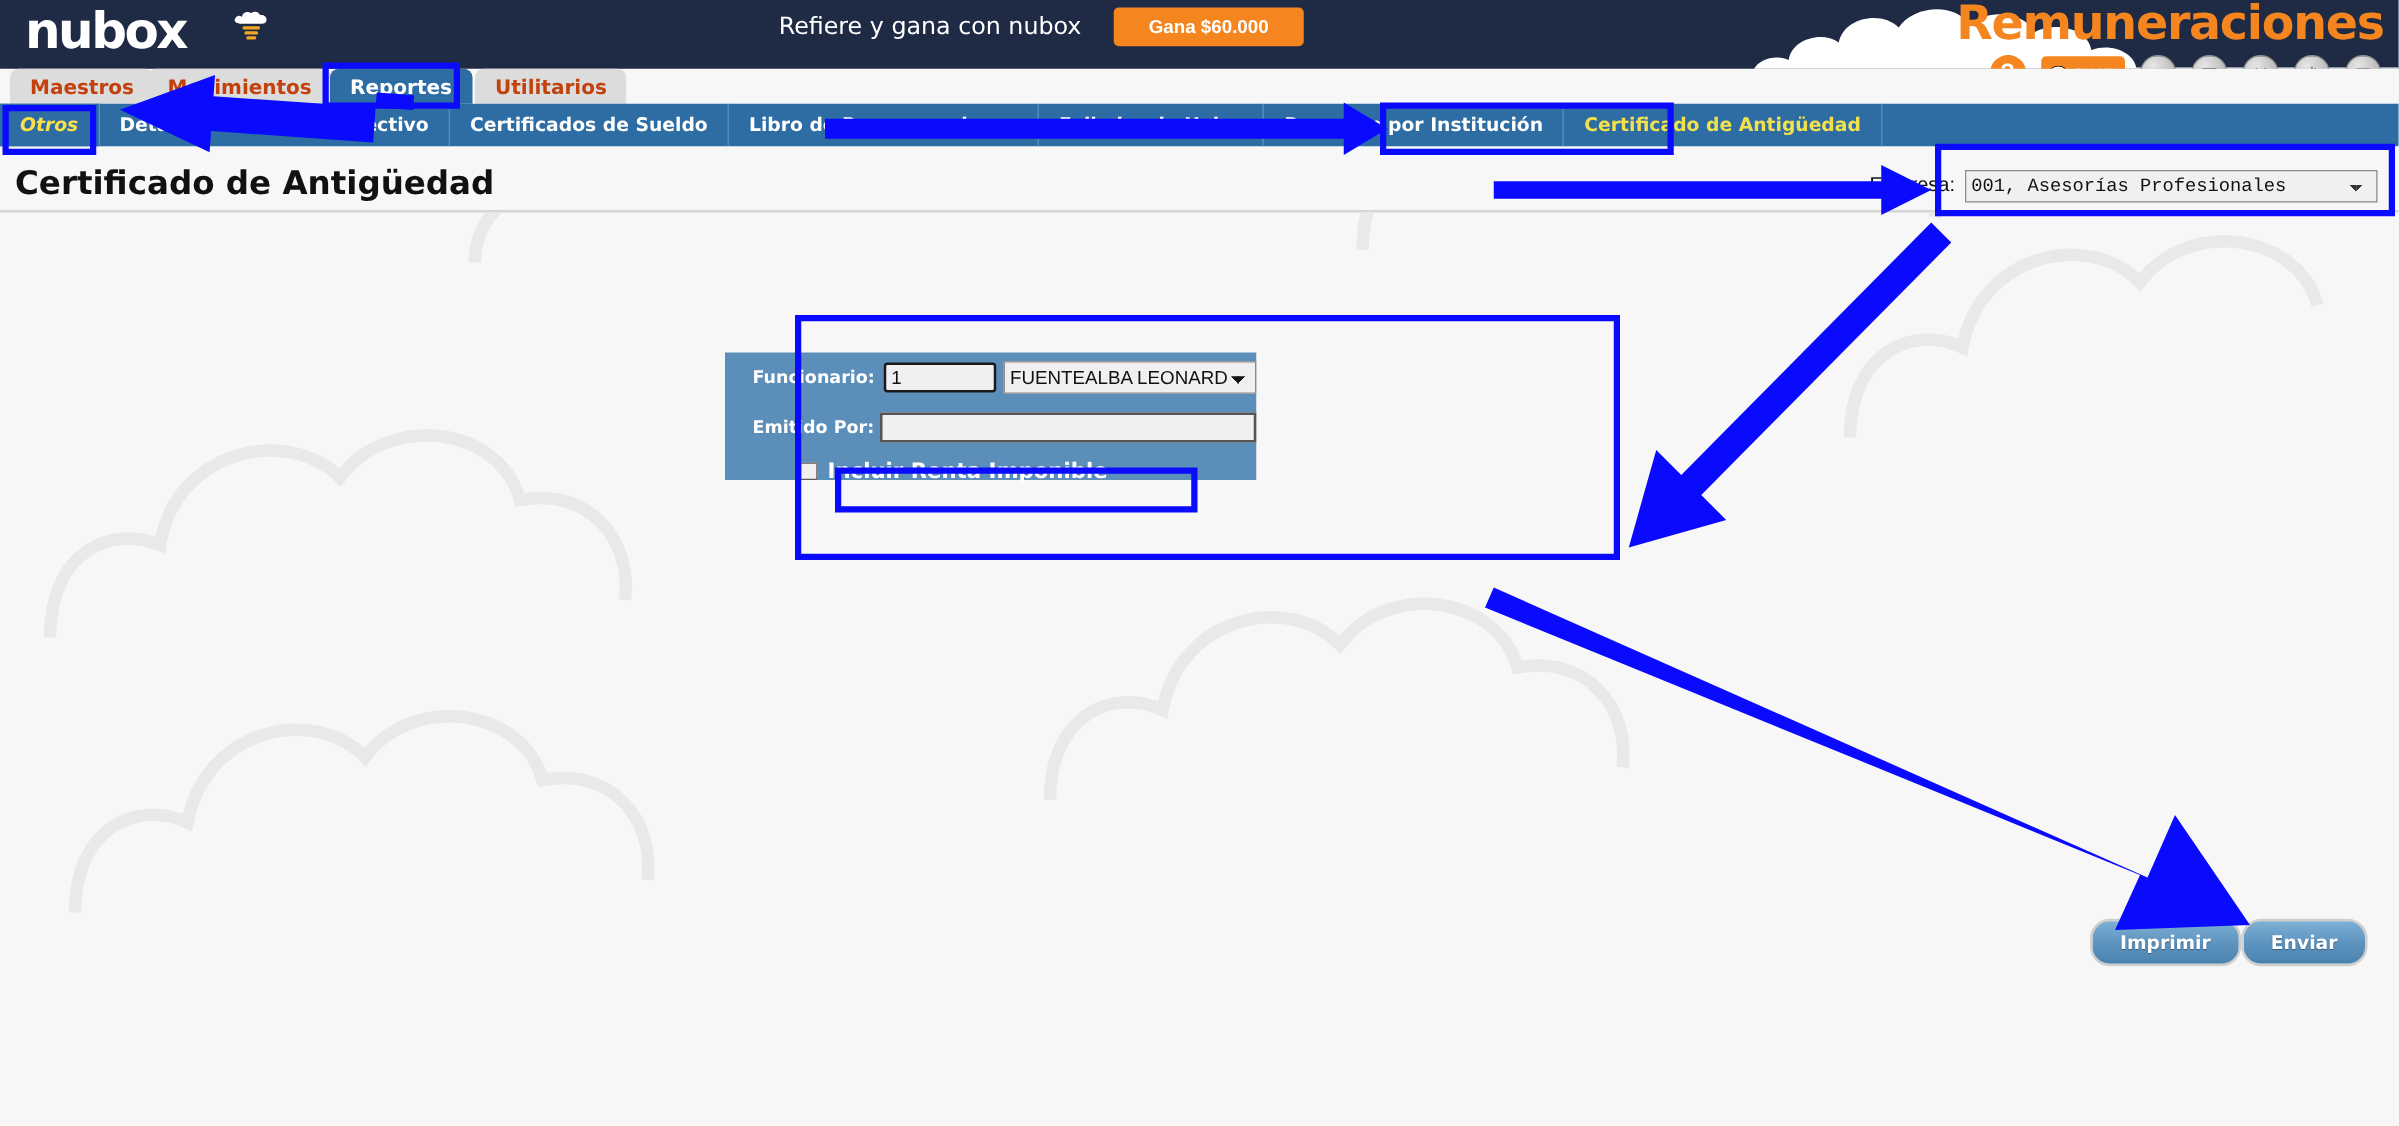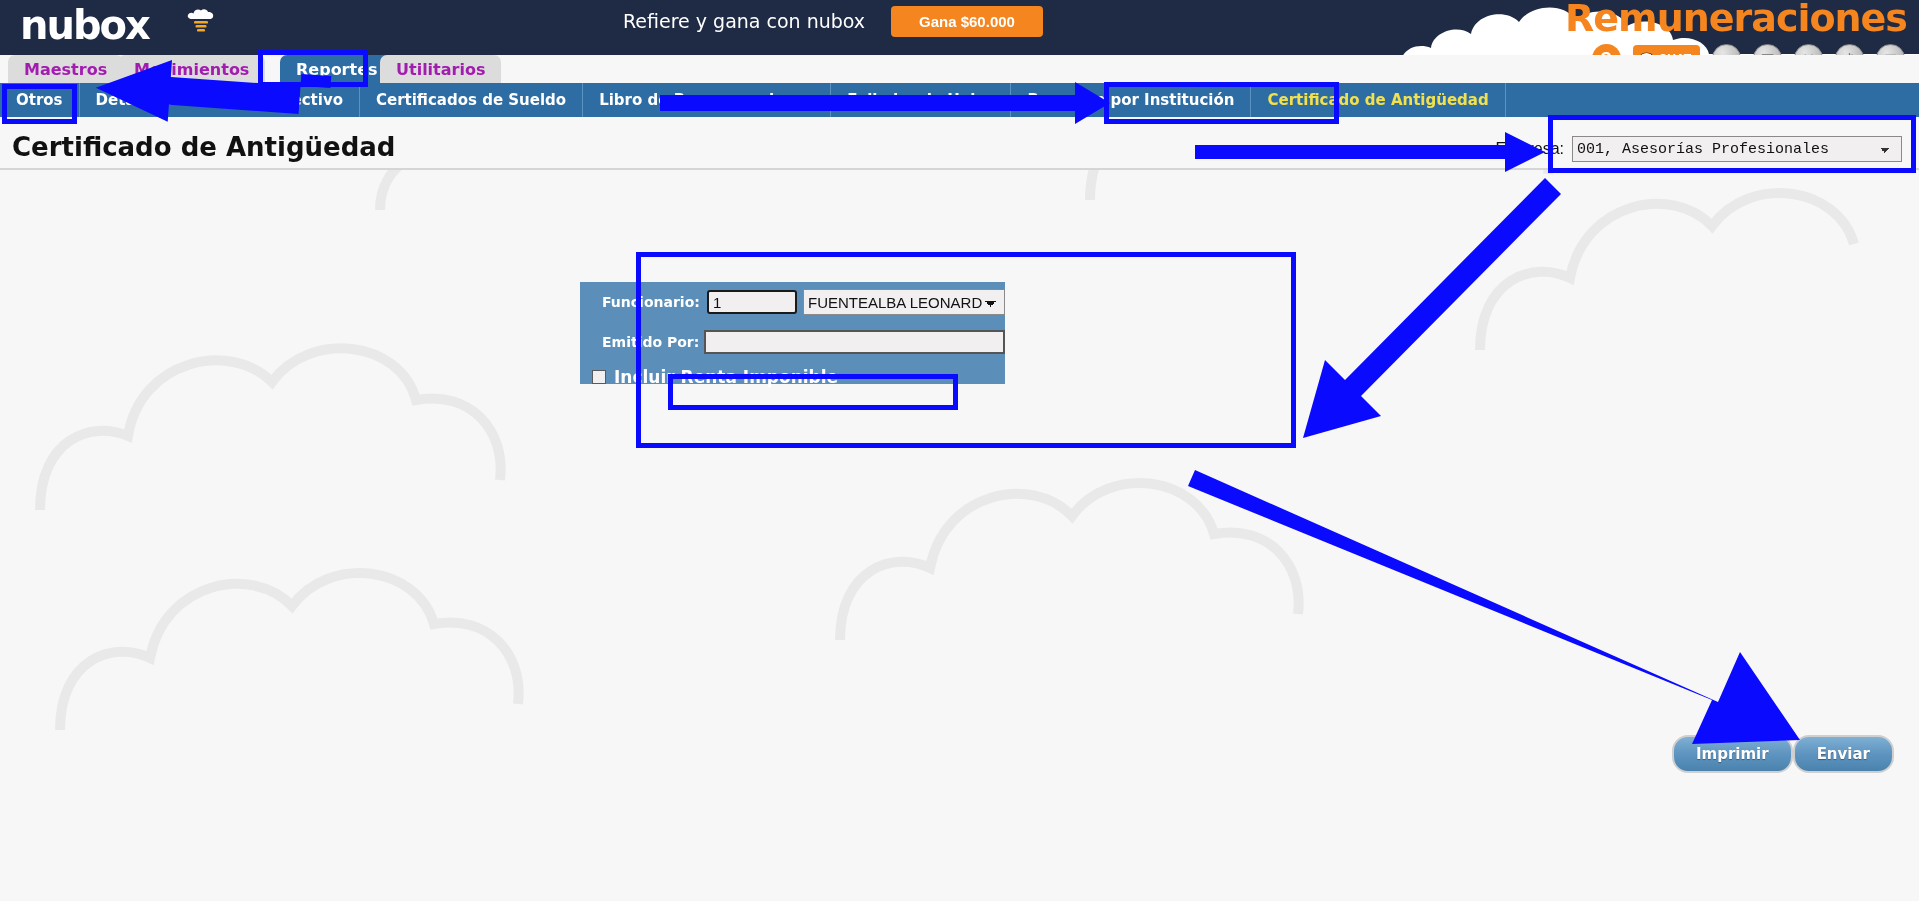--- a/index.html
+++ b/index.html
@@ -76,36 +76,36 @@
     position: absolute; left: 0; top: 55px; width: 1919px; height: 28px;
   }
   .mtab {
     position: absolute; top: 0; height: 28px;
     display: flex; align-items: center; justify-content: center;
     padding: 0 16px;
     font-size: 16px; font-weight: bold; cursor: pointer;
     border-radius: 7px 7px 0 0;
     font-family: "DejaVu Sans", sans-serif;
   }
-  .mtab.inactive { background: #dcdcdc; color: #a21caf; transform: skewX(-0deg); }
+  .mtab.inactive { background: #dcdcdc; color: #c2410c; transform: skewX(-0deg); }
   .mtab.active { background: #2e6da4; color: #ffffff; }
 
   
   .subnav {
     position: absolute; left: 0; top: 83px; width: 1919px; height: 34px;
     background: #2e6da4;
     display: flex; align-items: stretch;
   }
   .subtab {
     display: flex; align-items: center; padding: 0 16px;
     color: #ffffff; font-size: 15px; font-weight: bold; cursor: pointer;
     white-space: nowrap; font-family: "DejaVu Sans", sans-serif;
     border-right: 1px solid #5b92c0;
   }
-  .subtab.first { background: #2e6da4; color: #ffffff; }
+  .subtab.first { background: #2e6da4; color: #fde047; font-style: italic; }
   .subtab.active-yellow { color: #f2e14c; }
 
   
   .page-title {
     position: absolute; left: 12px; top: 132px;
     font-size: 26px; font-weight: bold; color: #111;
     font-family: "DejaVu Sans", sans-serif;
   }
   .empresa-row {
     position: absolute; right: 10px; top: 136px;
@@ -158,21 +158,21 @@
     font-family: "Liberation Sans", sans-serif;
     -webkit-appearance: none; appearance: none;
     padding: 0 20px 0 4px;
     background-image: linear-gradient(45deg, transparent 50%, #111 50%), linear-gradient(135deg, #111 50%, transparent 50%);
     background-position: calc(100% - 13px) 11px, calc(100% - 8px) 11px;
     background-size: 6px 6px, 6px 6px;
     background-repeat: no-repeat;
   }
   .chk-row {
     display: flex; align-items: center; height: 30px;
-    padding-left: 12px; gap: 8px;
+    padding-left: 12px; gap: 8px; margin-left: 48px;
   }
   .chk-box {
     width: 14px; height: 14px; background: #f0f0f0;
     border: 1px solid #5a5a5a; cursor: pointer;
   }
   .chk-label {
     color: #ffffff; font-size: 17px; font-weight: bold;
     font-family: "DejaVu Sans", sans-serif;
   }
 
@@ -231,21 +231,21 @@
       <div class="hicon gray">▤</div>
       <div class="hicon gray">✕</div>
       <div class="hicon gray">⚷</div>
       <div class="hicon gray">✉</div>
     </div>
   </div>
 
   <div class="main-tabs">
     <div class="mtab inactive" style="left:8px;">Maestros</div>
     <div class="mtab inactive" style="left:118px;">Movimientos</div>
-    <div class="mtab active" style="left:280px;">Reportes</div>
+    <div class="mtab active" style="left:264px;">Reportes</div>
     <div class="mtab inactive" style="left:368px;margin-left:12px;">Utilitarios</div>
   </div>
 
   <div class="subnav">
     <div class="subtab first">Otros</div>
     <div class="subtab">Detalle de Dinero en Efectivo</div>
     <div class="subtab">Certificados de Sueldo</div>
     <div class="subtab">Libro de Remuneraciones</div>
     <div class="subtab">Foliador de Hojas</div>
     <div class="subtab">Resumen por Institución</div>

